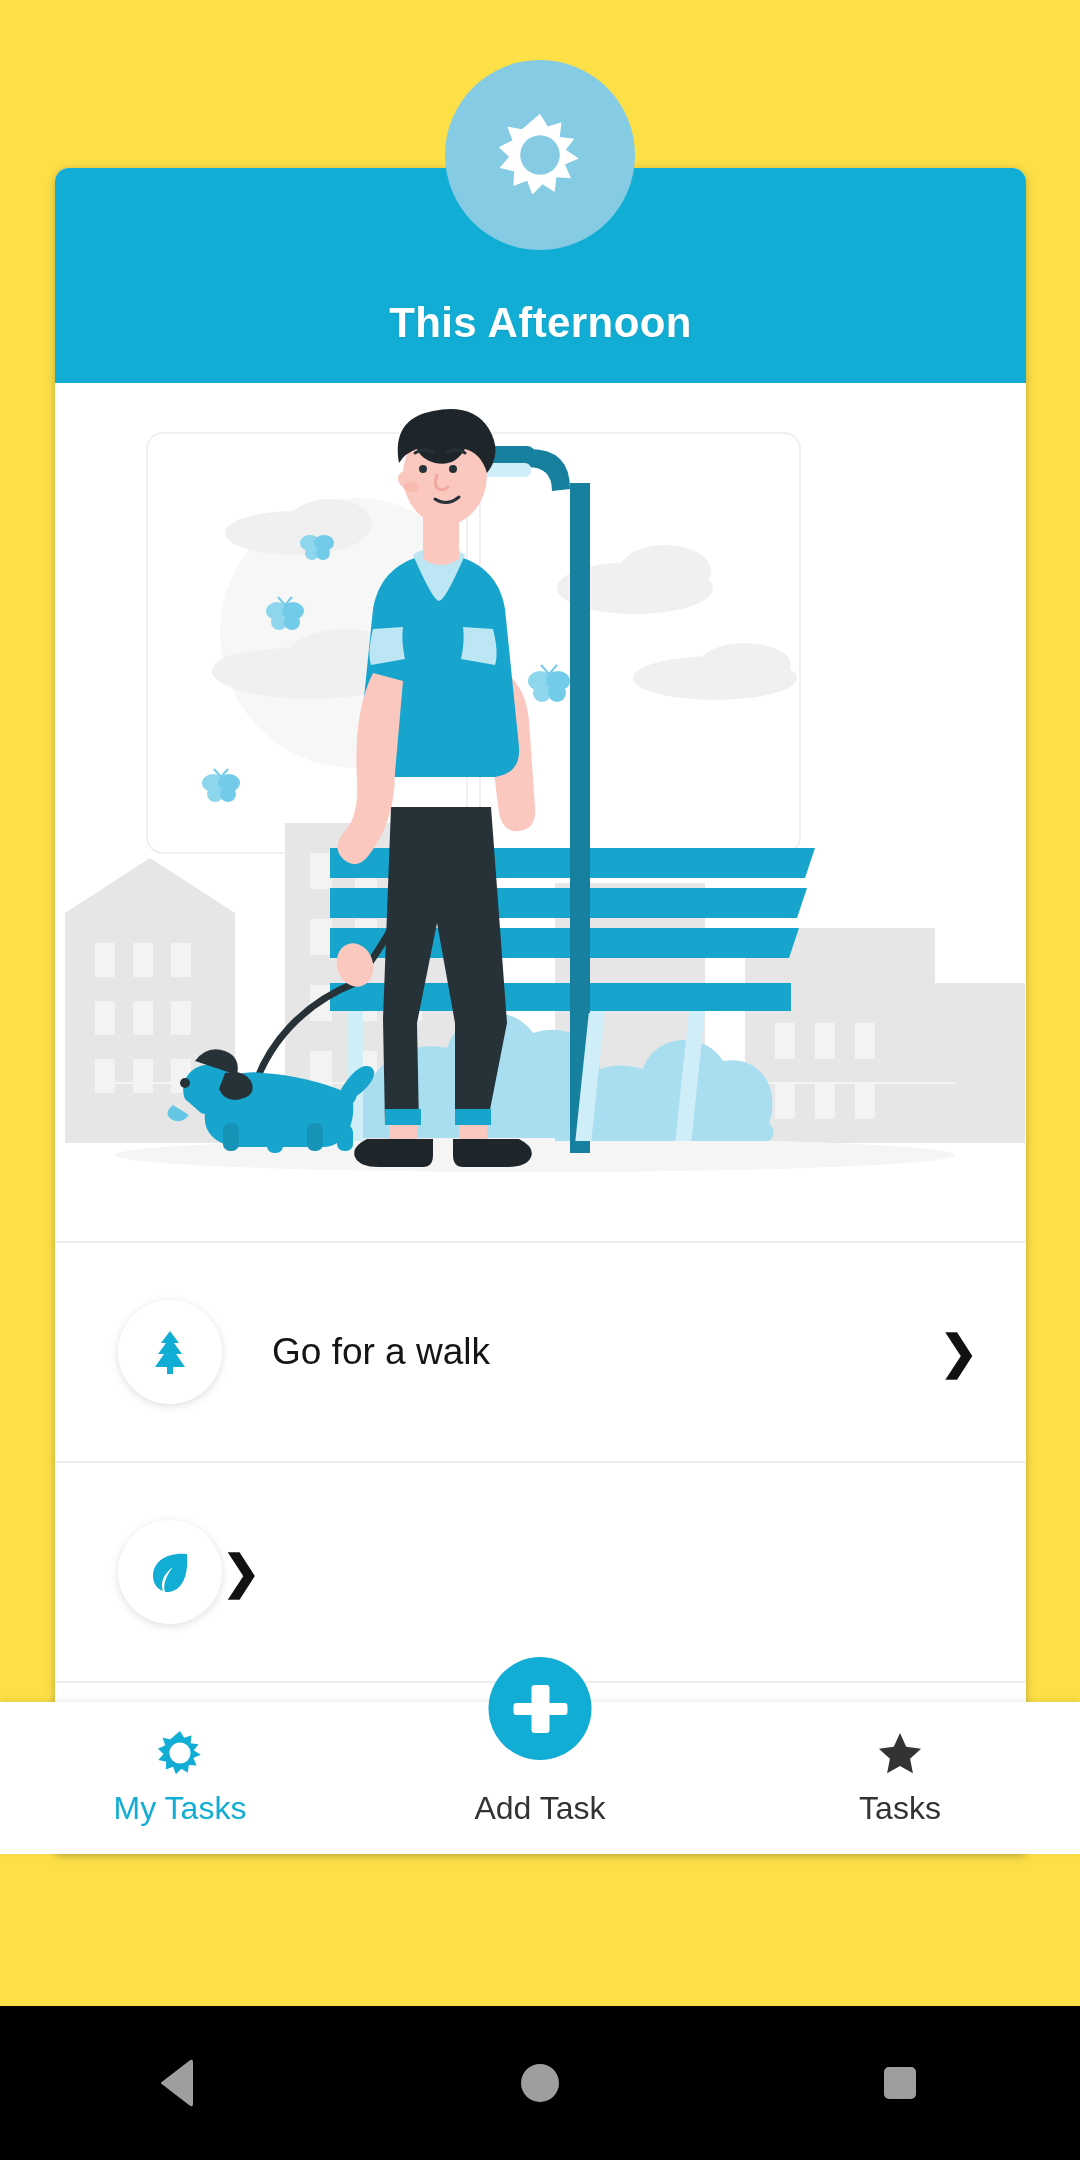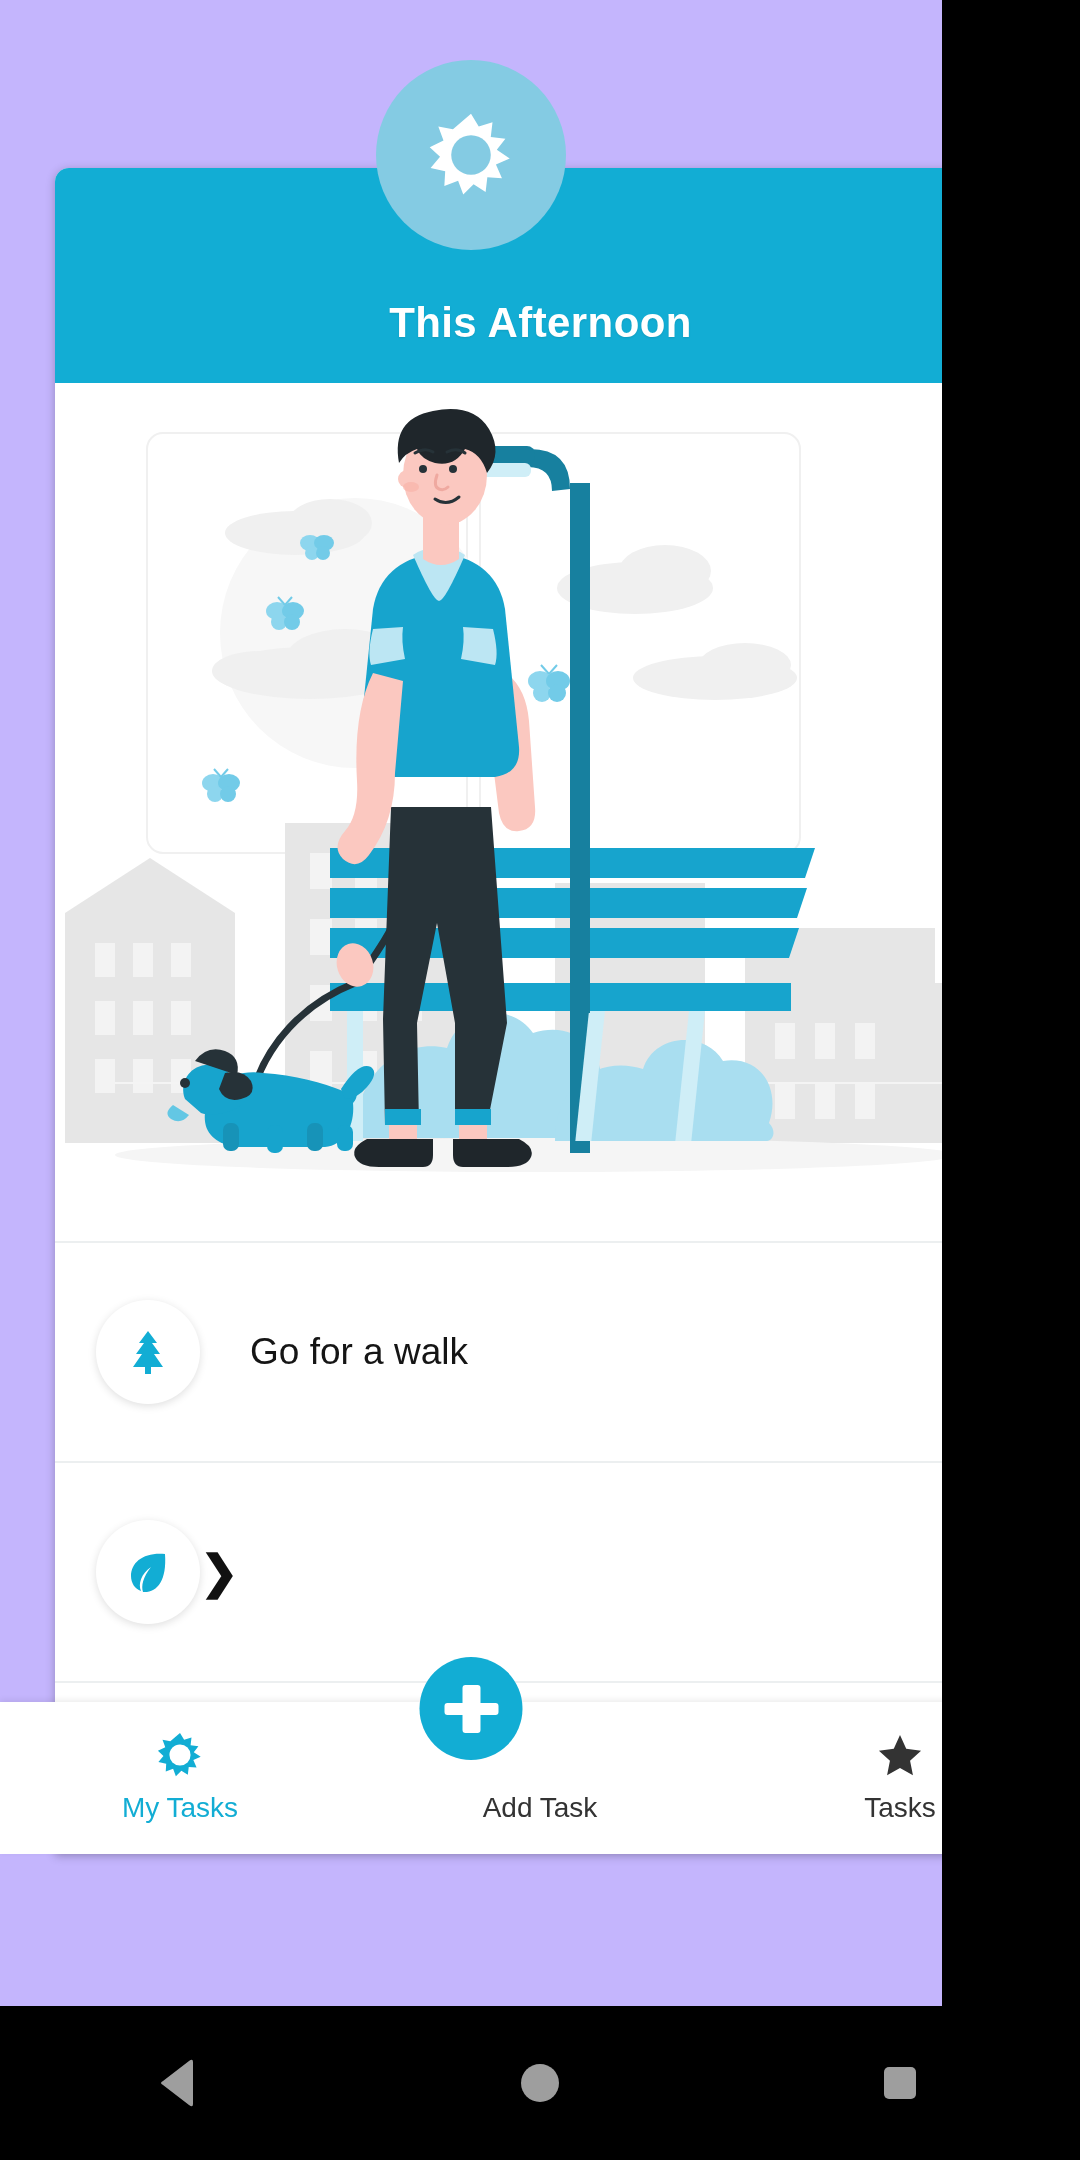--- a/index.html
+++ b/index.html
@@ -4,22 +4,22 @@
 <style>
   * { margin:0; padding:0; box-sizing:border-box; }
   html, body {
     width:1080px; height:2160px;
     background:#000;
     font-family:"Liberation Sans", sans-serif;
     overflow:hidden;
   }
   #screen {
     position:relative;
-    width:942px; height:2160px;
-    background:#c4b5fd;
+    width:1080px; height:2160px;
+    background:#fde047;
     overflow:hidden;
   }
 
   
   #card {
     position:absolute;
     left:55px; top:168px;
     width:971px; height:1686px;
     background:#ffffff;
     border-radius:14px 14px 0 0;
@@ -66,21 +66,21 @@
   #illustration svg { position:absolute; left:0; top:0; width:100%; height:100%; }
 
   
   .task-row {
     position:relative;
     height:220px;
     display:flex;
     align-items:center;
     border-top:2px solid #eceff0;
     background:#ffffff;
-    padding:0 40px 0 41px;
+    padding:0 40px 0 63px;
   }
   .task-icon-wrap {
     width:104px; height:104px;
     border-radius:50%;
     background:#ffffff;
     box-shadow:0 2px 9px rgba(0,0,0,.13);
     display:flex; align-items:center; justify-content:center;
     flex:0 0 auto;
   }
   .task-icon-wrap svg { width:48px; height:48px; display:block; }
@@ -111,21 +111,21 @@
   }
   .nav-item {
     flex:1 1 0;
     display:flex;
     flex-direction:column;
     align-items:center;
     justify-content:center;
     gap:14px;
   }
   .nav-item svg { width:46px; height:46px; display:block; }
-  .nav-label { font-size:28px; color:#333333; }
+  .nav-label { font-size:32px; color:#333333; }
   .nav-item.active .nav-label { color:#12ADD4; }
   .nav-item.placeholder .nav-label { color:#333333; }
 
   
   #fab {
     position:absolute;
     left:50%; bottom:400px;
     transform:translateX(-50%);
     width:103px; height:103px;
     border-radius:50%;

